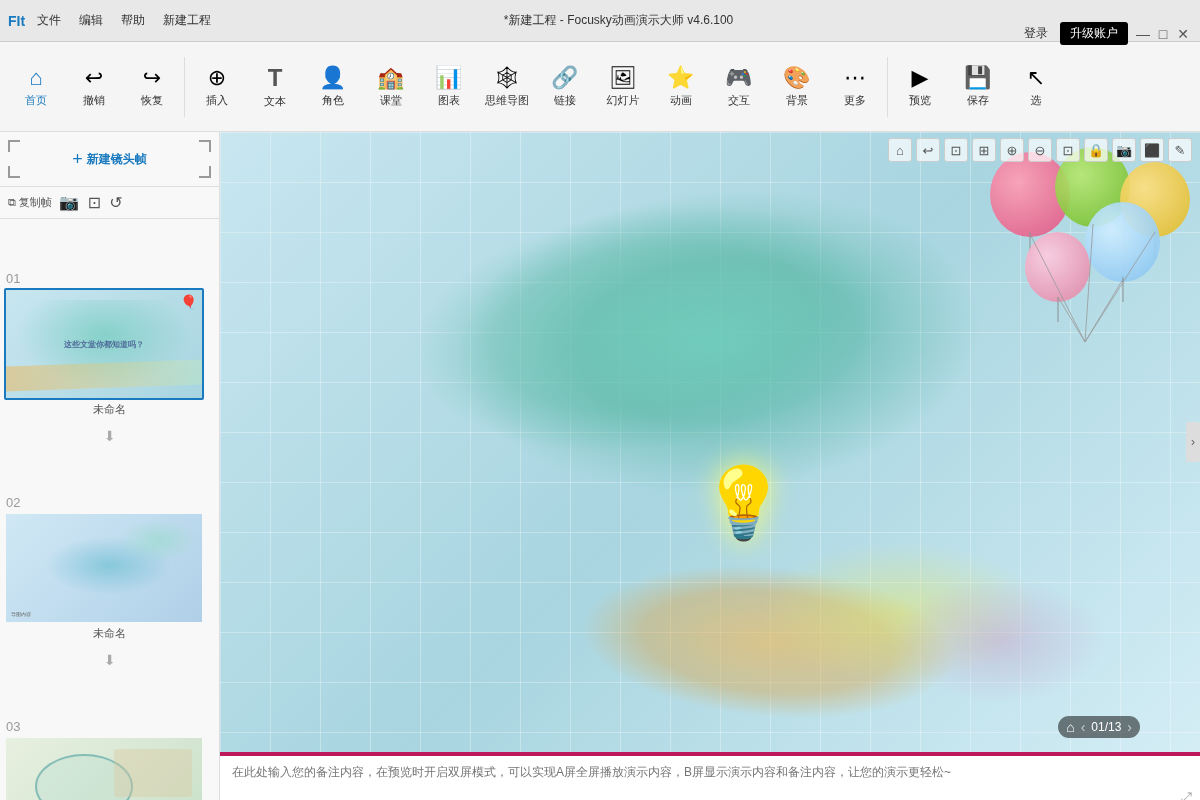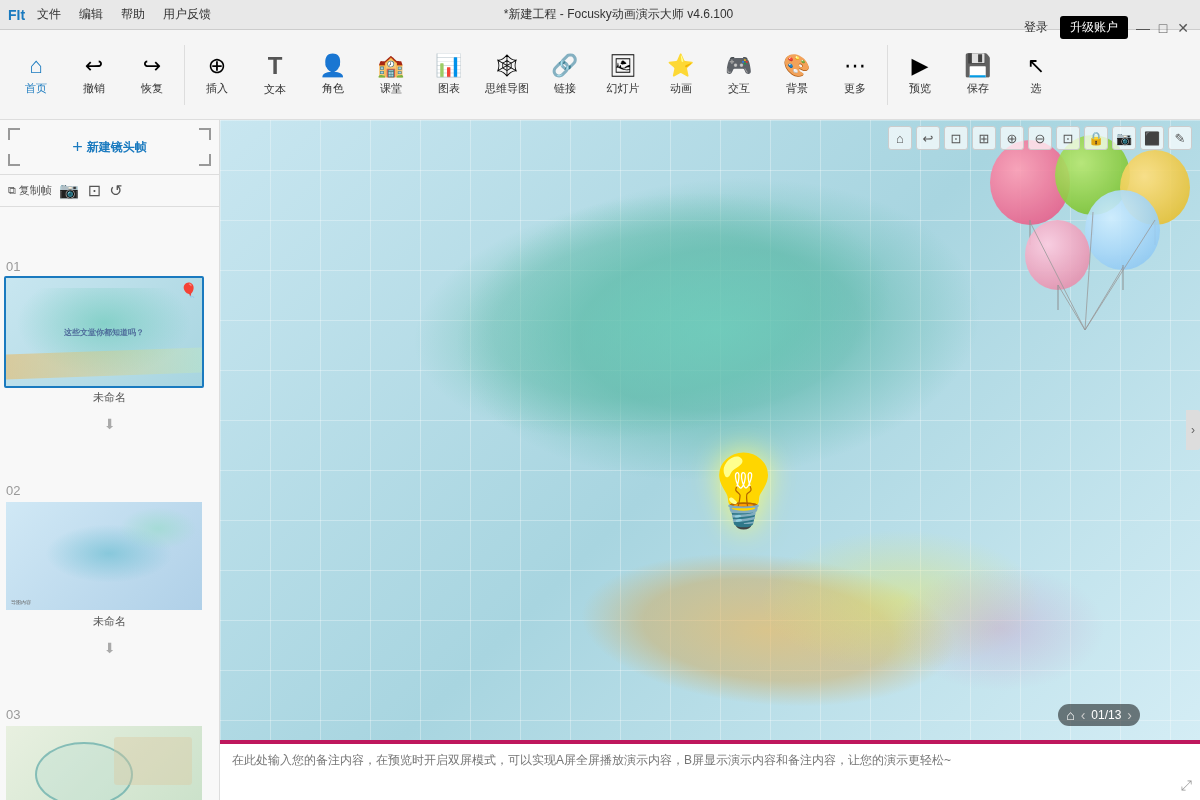--- a/index.html
+++ b/index.html
@@ -1,20 +1,20 @@
 <!DOCTYPE html>
 <html><head>
   <meta charset="utf-8">
   <style>
     * { margin: 0; padding: 0; box-sizing: border-box; }
     body { width: 1200px; height: 800px; overflow: hidden; font-family: 'Microsoft YaHei', 'SimHei', sans-serif; font-size: 12px; background: #f0f0f0; }
 
     
     #titlebar {
-      width: 1200px; height: 30px; background: #e8e8e8;
+      width: 1200px; height: 42px; background: #e8e8e8;
       display: flex; align-items: center; justify-content: flex-start;
       border-bottom: 1px solid #ccc; user-select: none;
     }
     #titlebar .left { display: flex; align-items: center; padding-left: 8px; gap: 4px; }
     #titlebar .left .app-icon { font-size: 14px; font-weight: bold; color: #1a7abf; }
     #titlebar .menus { display: flex; gap: 2px; }
     #titlebar .menus span { padding: 2px 8px; cursor: pointer; font-size: 12px; color: #333; }
     #titlebar .center { font-size: 12px; color: #333; flex: 1; text-align: center; }
     #titlebar .right { display: flex; align-items: center; gap: 6px; padding-right: 8px; margin-top: 26px; }
     #titlebar .login-btn { font-size: 12px; color: #333; cursor: pointer; padding: 2px 6px; }
@@ -229,21 +229,21 @@
 </head>
 <body>
 
 <div id="titlebar">
   <div class="left">
     <span class="app-icon">FIt</span>
     <div class="menus">
       <span>文件</span>
       <span>编辑</span>
       <span>帮助</span>
-      <span>用户反馈</span>
+      <span>新建工程</span>
     </div>
   </div>
   <div class="center">*新建工程 - Focusky动画演示大师  v4.6.100</div>
   <div class="right">
     <span class="login-btn">登录</span>
     <button class="upgrade-btn">升级账户</button>
     <div class="win-btns">
       <div class="win-btn">—</div>
       <div class="win-btn">□</div>
       <div class="win-btn close">✕</div>

